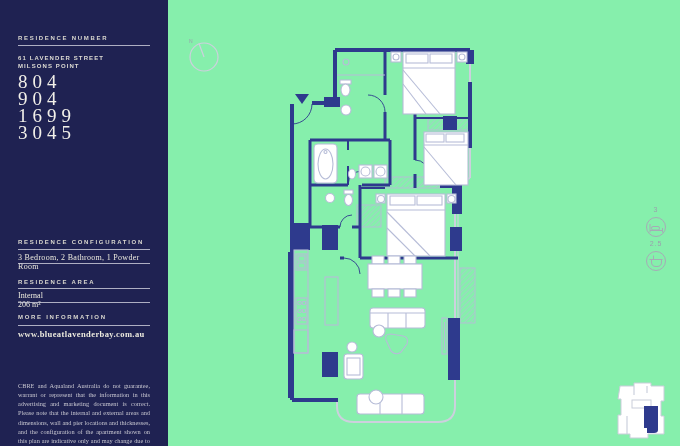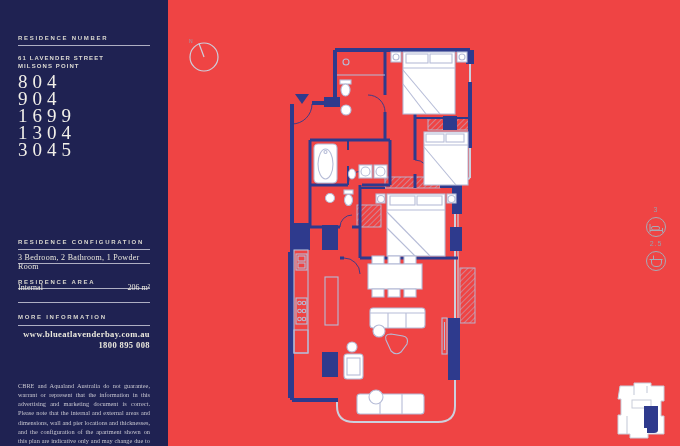--- a/index.html
+++ b/index.html
@@ -1,16 +1,16 @@
 <!DOCTYPE html>
 <html><head>
 <meta charset="utf-8">
 <style>
   html,body{margin:0;padding:0;background:#ffffff;}
-  .page{position:relative;width:680px;height:446px;background:#ef4444;overflow:hidden;
+  .page{position:relative;width:680px;height:446px;background:#86efac;overflow:hidden;
         font-family:"Liberation Serif",serif;}
   
   .sidebar{position:absolute;left:0;top:0;width:168px;height:446px;background:#1f2252;}
   .sec{position:absolute;left:18px;width:132px;color:#eceade;}
   .s-head{font-family:"Liberation Sans",sans-serif;font-size:6px;font-weight:bold;
           letter-spacing:1.7px;color:#d9d7cf;margin:0;}
   .rule{position:absolute;left:18px;width:132px;border-top:0.8px solid rgba(200,200,215,0.85);height:0;}
   .addr{font-family:"Liberation Sans",sans-serif;font-size:6px;font-weight:bold;
         letter-spacing:1.1px;line-height:7.6px;color:#dedcd4;}
   .numbers{list-style:none;margin:0;padding:0;}
@@ -48,42 +48,40 @@
 
     <div class="addr sec" style="top:55px;">
       <div>61 LAVENDER STREET</div>
       <div>MILSONS POINT</div>
     </div>
 
     <ul class="numbers sec" style="top:73px;">
       <li>804</li>
       <li>904</li>
       <li>1699</li>
-      <li>1304</li>
       <li>3045</li>
     </ul>
 
     <h2 class="s-head sec" style="top:239px;">RESIDENCE CONFIGURATION</h2>
     <div class="rule" style="top:249px;"></div>
     <div class="serif-val sec" style="top:252.5px;font-family:Liberation Serif, serif;">3 Bedroom, 2 Bathroom, 1 Powder Room</div>
     <div class="rule" style="top:263px;"></div>
 
     <h2 class="s-head sec" style="top:279px;">RESIDENCE AREA</h2>
     <div class="rule" style="top:288px;"></div>
-    <div class="area-row sec" style="top:283px;">
+    <div class="area-row sec" style="top:291px;flex-direction:column;">
       <span>Internal</span>
       <span>206 m²</span>
     </div>
     <div class="rule" style="top:302px;"></div>
 
     <h2 class="s-head sec" style="top:314px;">MORE INFORMATION</h2>
     <div class="rule" style="top:325px;"></div>
-    <div class="contact sec" style="top:329px;text-align:right;">
+    <div class="contact sec" style="top:329px;">
       <div>www.blueatlavenderbay.com.au</div>
-      <div>1800 895 008</div>
     </div>
 
     <p class="disclaimer sec" style="top:381px;margin:0;">CBRE and Aqualand Australia do not guarantee, warrant or represent that the information in this advertising and marketing document is correct. Please note that the internal and external areas and dimensions, wall and pier locations and thicknesses, and the configuration of the apartment shown on this plan are indicative only and may change due to the construction and development requirements of the vendor. The vendor does not make any representation or warranty that the apartment will be constructed precisely as shown on this plan. Purchasers are directed to the contract for sale regarding changes that may be made to the apartment.</p>
   </aside>
 
   <svg class="plan-svg" width="512" height="446" viewBox="168 0 512 446">
     <defs>
       <pattern id="hatch" width="4" height="4" patternUnits="userSpaceOnUse" patternTransform="rotate(45)">
         <line x1="0" y1="0" x2="0" y2="4" stroke="#b6bcd7" stroke-width="1"></line>
       </pattern>

